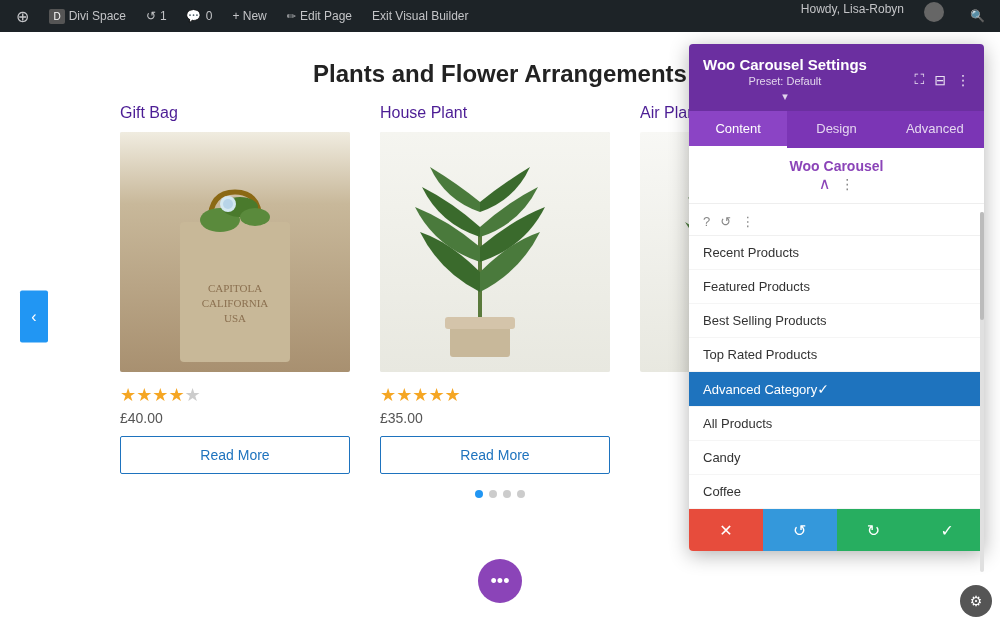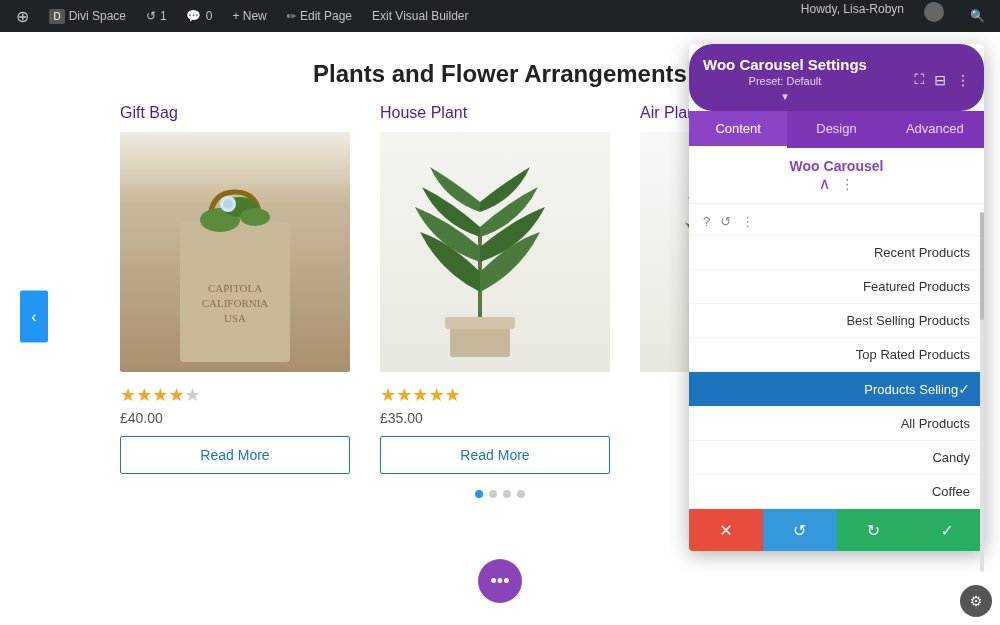--- a/index.html
+++ b/index.html
@@ -181,21 +181,20 @@
       box-shadow: 0 4px 20px rgba(0,0,0,0.3);
       z-index: 200;
       overflow: hidden;
     }
     .panel-header {
       background: #6b2fa0;
       padding: 12px 14px 8px;
       display: flex;
       align-items: center;
       justify-content: space-between;
-      border-radius: 24px;
     }
     .panel-title {
       color: #fff;
       font-size: 15px;
       font-weight: 600;
     }
     .panel-header-icons {
       display: flex;
       gap: 10px;
       align-items: center;
@@ -281,21 +280,21 @@
       background: #fff;
       border: none;
     }
     .dropdown-item {
       padding: 9px 14px;
       font-size: 13px;
       color: #333;
       cursor: pointer;
       display: flex;
       align-items: center;
-      justify-content: flex-end;
+      justify-content: flex-start;
       border-bottom: 1px solid #f5f5f5;
     }
     .dropdown-item.selected {
       background: #1e73be;
       color: #fff;
     }
     .dropdown-item.selected .check-icon { color: #fff; }
     .check-icon { font-size: 14px; }
 
     
@@ -551,21 +550,21 @@
         <div class="dropdown-item">
           <span>Featured Products</span>
         </div>
         <div class="dropdown-item">
           <span>Best Selling Products</span>
         </div>
         <div class="dropdown-item">
           <span>Top Rated Products</span>
         </div>
         <div class="dropdown-item selected">
-          <span>Products Selling</span>
+          <span>Advanced Category</span>
           <span class="check-icon">✓</span>
         </div>
         <div class="dropdown-item">
           <span>All Products</span>
         </div>
         <div class="dropdown-item">
           <span>Candy</span>
         </div>
         <div class="dropdown-item">
           <span>Coffee</span>

